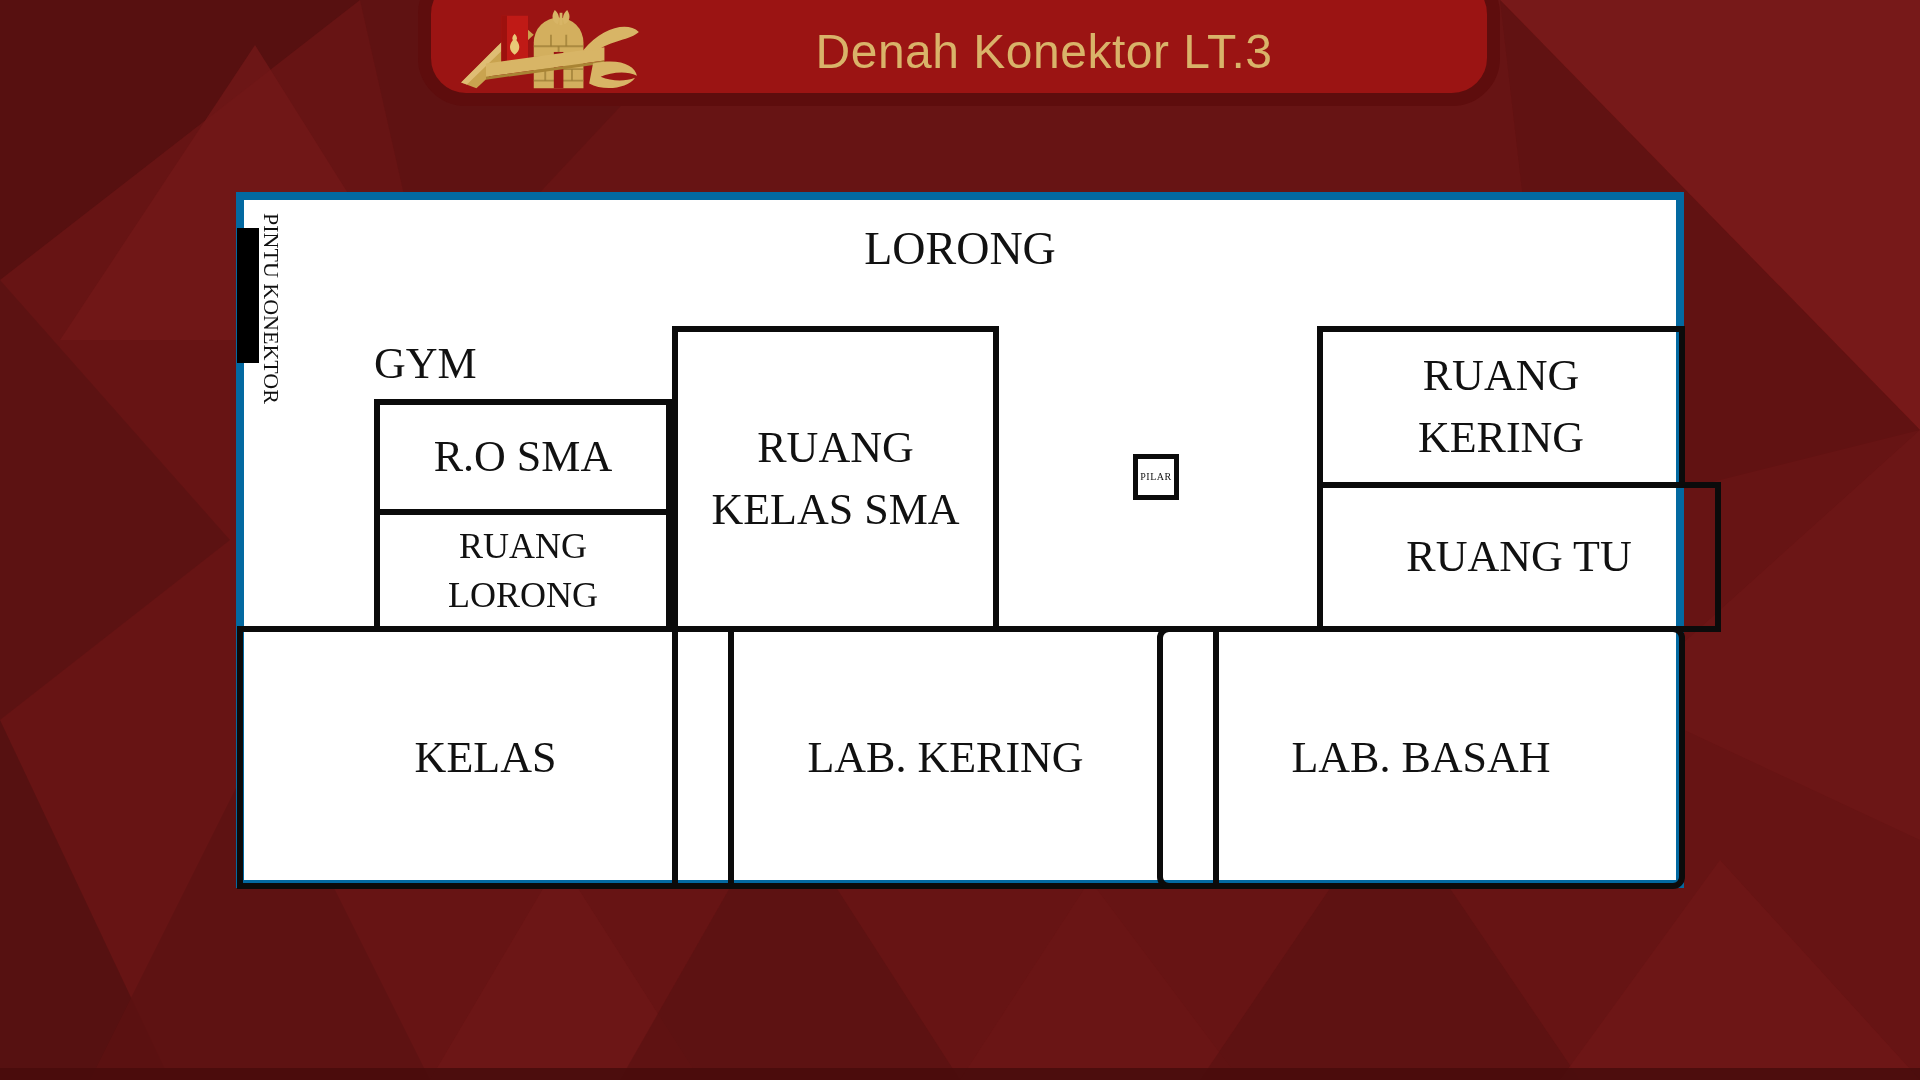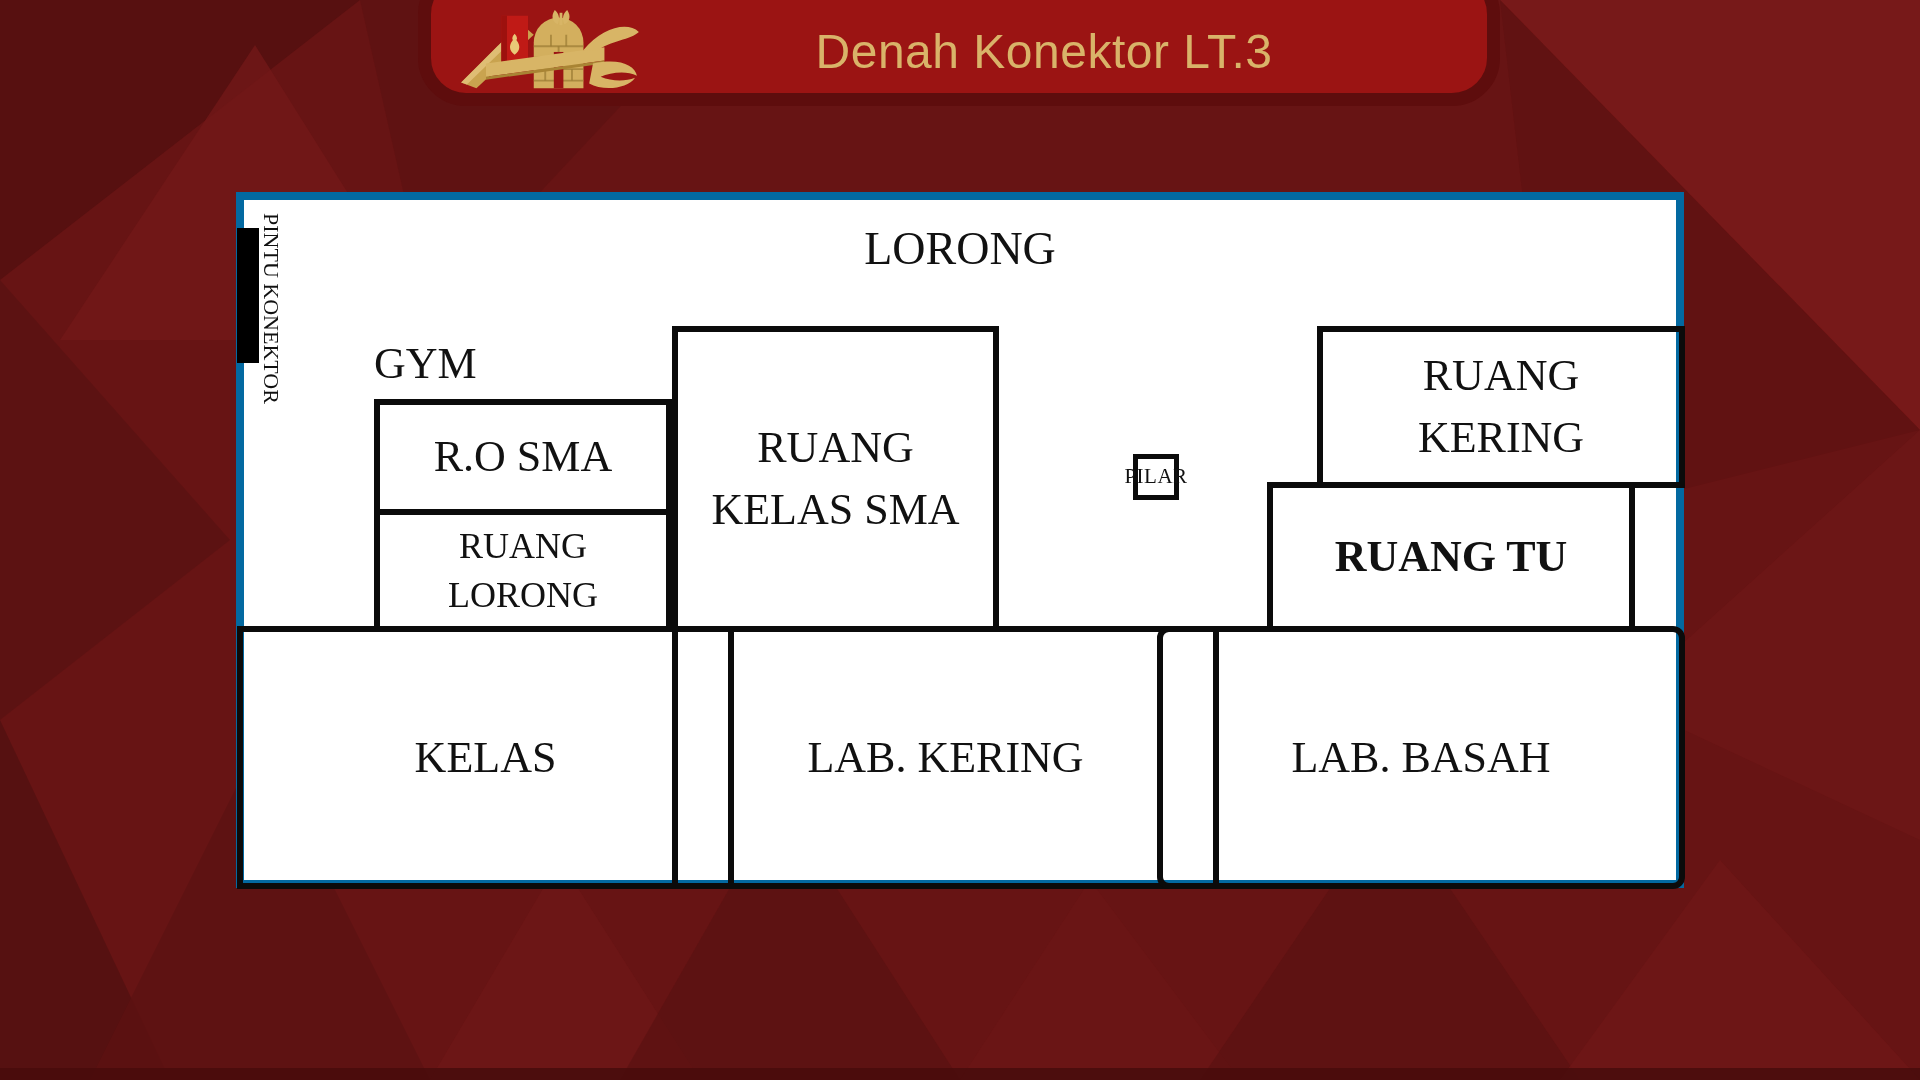--- a/index.html
+++ b/index.html
@@ -43,23 +43,23 @@
   }
   .roombox{
     position:absolute;border:6px solid #0B0B0B;background:transparent;
     display:flex;align-items:center;justify-content:center;text-align:center;
     font-family:"Liberation Serif",serif;color:#111;font-size:44px;line-height:1.4;
   }
   .ro-sma   {left:130px; top:199px; width:298px; height:116px;}
   .wakasek  {left:130px; top:309px; width:298px; height:123px; font-size:36px;line-height:1.35;}
   .guru-sma {left:428px; top:126px; width:327px; height:306px;}
   .pilar    {left:889px; top:254px; width:46px;  height:46px; border-width:5px;
-             font-size:21px; letter-spacing:0.5px;}
+             font-size:10px; letter-spacing:0.5px;}
   .kepsek   {left:1073px;top:126px; width:368px; height:162px;}
-  .tu       {left:1023px;top:282px; width:368px; height:150px;font-weight:bold;}
+  .tu       {left:1073px;top:282px; width:404px; height:150px;}
   .kelas    {left:-7px;  top:426px; width:497px; height:263px;}
   .lab-kering{left:428px;top:426px; width:547px; height:263px;}
   .lab-basah{left:913px; top:426px; width:528px; height:263px;border-radius:12px;}
 </style>
 </head>
 <body>
 
 <svg class="bg-svg" viewBox="0 0 1920 1080" preserveAspectRatio="none" aria-hidden="true">
   <rect x="0" y="0" width="1920" height="1080" fill="#671414"></rect>
   <polygon points="0,0 360,0 0,280" fill="#571010"></polygon>

